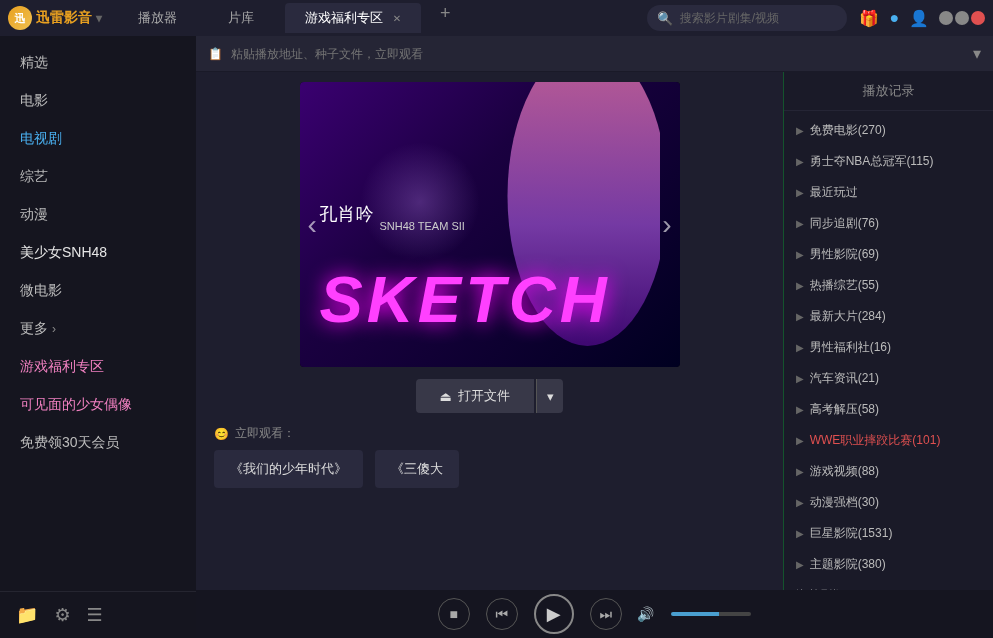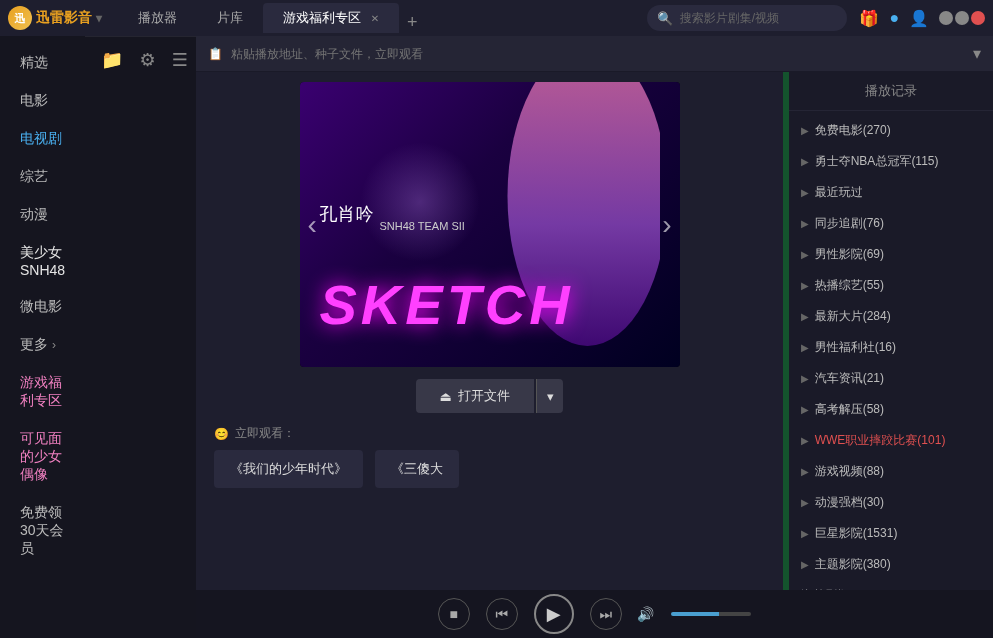--- a/index.html
+++ b/index.html
@@ -39,22 +39,22 @@
       border-radius: 50%;
       display: flex;
       align-items: center;
       justify-content: center;
       color: white;
       font-size: 11px;
       font-weight: bold;
     }
     .titlebar-tabs {
       display: flex;
-      align-items: flex-end;
-      gap: 0;
+      align-items: flex-start;
+      gap: 11px;
       flex: 1;
     }
     .tab {
       padding: 6px 20px;
       border-radius: 4px 4px 0 0;
       cursor: pointer;
       font-size: 13px;
       color: #aaa;
     }
     .tab.active {
@@ -119,21 +119,21 @@
       display: flex;
       flex: 1;
       overflow: hidden;
     }
 
     
     .sidebar {
       width: 196px;
       background: #15151f;
       display: flex;
-      flex-direction: row;
+      flex-direction: column;
       flex-shrink: 0;
     }
     .sidebar-menu {
       flex: 1;
       padding: 8px 0;
     }
     .sidebar-item {
       padding: 10px 20px;
       cursor: pointer;
       font-size: 14px;
@@ -231,21 +231,21 @@
       width: 180px;
       height: 100%;
       background: linear-gradient(to bottom, #c060a0 0%, #8040b0 50%, #3a0070 100%);
       clip-path: ellipse(80px 150px at 60% 40%);
       opacity: 0.9;
     }
     .video-text-sketch {
       position: absolute;
       bottom: 30px;
       left: 20px;
-      font-size: 56px;
+      font-size: 65px;
       font-weight: 900;
       color: #ff40ff;
       letter-spacing: 4px;
       text-shadow: 0 0 20px #ff00ff;
       font-style: italic;
       text-align: center;
     }
     .video-text-name {
       position: absolute;
       top: 120px;
@@ -389,21 +389,21 @@
     }
     .volume-icon { color: #aaa; font-size: 14px; }
 
     
     .right-panel {
       width: 210px;
       background: #1a1a28;
       display: flex;
       flex-direction: column;
       flex-shrink: 0;
-      border-left: 6px solid #14532d;
+      border-left: 1px solid #14532d;
     }
     .right-tabs {
       display: flex;
       border-bottom: 1px solid #252535;
     }
     .right-tab {
       flex: 1;
       text-align: center;
       padding: 10px 4px;
       font-size: 13px;

